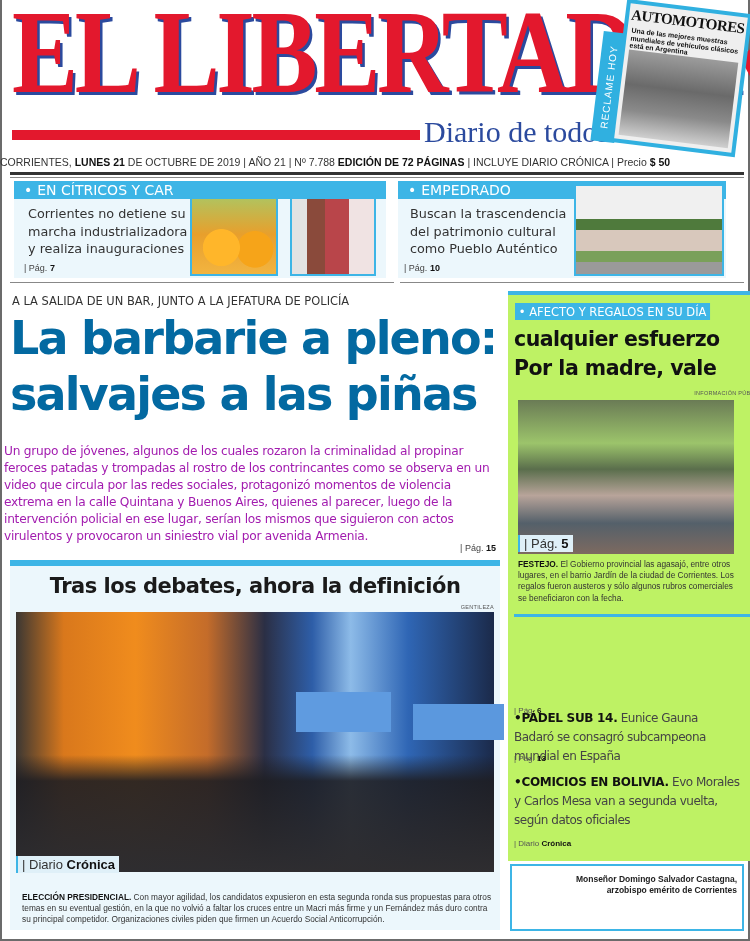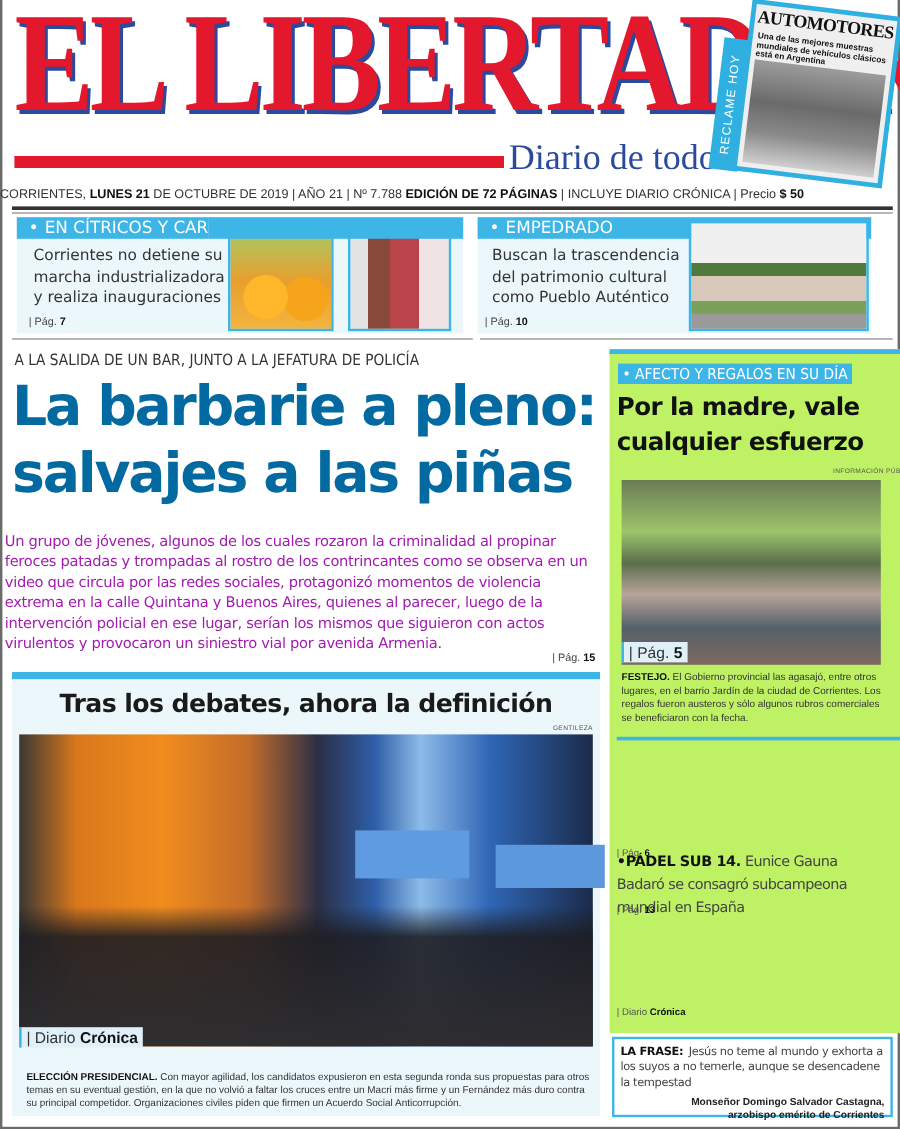--- a/index.html
+++ b/index.html
@@ -161,36 +161,36 @@
   <div class="credit" style="right:6px; top:44px;">GENTILEZA</div>
   <div class="img"></div>
   <div class="img-label"><span>| Diario</span> <b>Crónica</b></div>
   <div class="cap"><b>ELECCIÓN PRESIDENCIAL.</b> <span>Con mayor agilidad, los candidatos expusieron en esta segunda ronda sus propuestas para otros temas en su eventual gestión, en la que no volvió a faltar los cruces entre un Macri más firme y un Fernández más duro contra su principal competidor. Organizaciones civiles piden que firmen un Acuerdo Social Anticorrupción.</span></div>
 </div>
 
 <div class="right">
   <div class="bar"></div>
   <div class="kicker">AFECTO Y REGALOS EN SU DÍA</div>
   <div class="title">
+    <div>cualquier esfuerzo</div>
     <div>Por la madre, vale</div>
-    <div>cualquier esfuerzo</div>
   </div>
   <div class="credit" style="right:8px; top:99px;">INFORMACIÓN PÚBLICA</div>
   <div class="img"></div>
   <div class="img-label"><span>| Pág.</span> <b>5</b></div>
   <div class="cap"><b>FESTEJO.</b> <span>El Gobierno provincial las agasajó, entre otros lugares, en el barrio Jardín de la ciudad de Corrientes. Los regalos fueron austeros y sólo algunos rubros comerciales se beneficiaron con la fecha.</span></div>
   <div class="sep"></div>
 
   <div class="brief-pag" style="top:399px;margin-top:16px;"><span>| Pág.</span> <b>6</b></div>
 
   <div class="brief" style="top:418px;"><b>PÁDEL SUB 14.</b> <span>Eunice Gauna Badaró se consagró subcampeona mundial en España</span></div>
   <div class="brief-pag" style="top:463px;"><span>| Pág.</span> <b>13</b></div>
 
+  <div class="brief" style="top:482px;"><b>COMICIOS EN BOLIVIA.</b> <span>Evo Morales y Carlos Mesa van a segunda vuelta, según datos oficiales</span></div>
   <div class="brief-pag" style="top:548px;"><span>| Diario</span> <b>Crónica</b></div>
 </div>
 
 <div class="frase">
-  <div class="q"><b>LA FRASE:</b> <span>Jesús no teme al mundo y exhorta a los suyos a no temerle, aunque se desencadene la tempestad</span></div>
   <div class="attr">
     <div>Monseñor Domingo Salvador Castagna,</div>
     <div>arzobispo emérito de Corrientes</div>
   </div>
 </div>
 
 </body></html>

